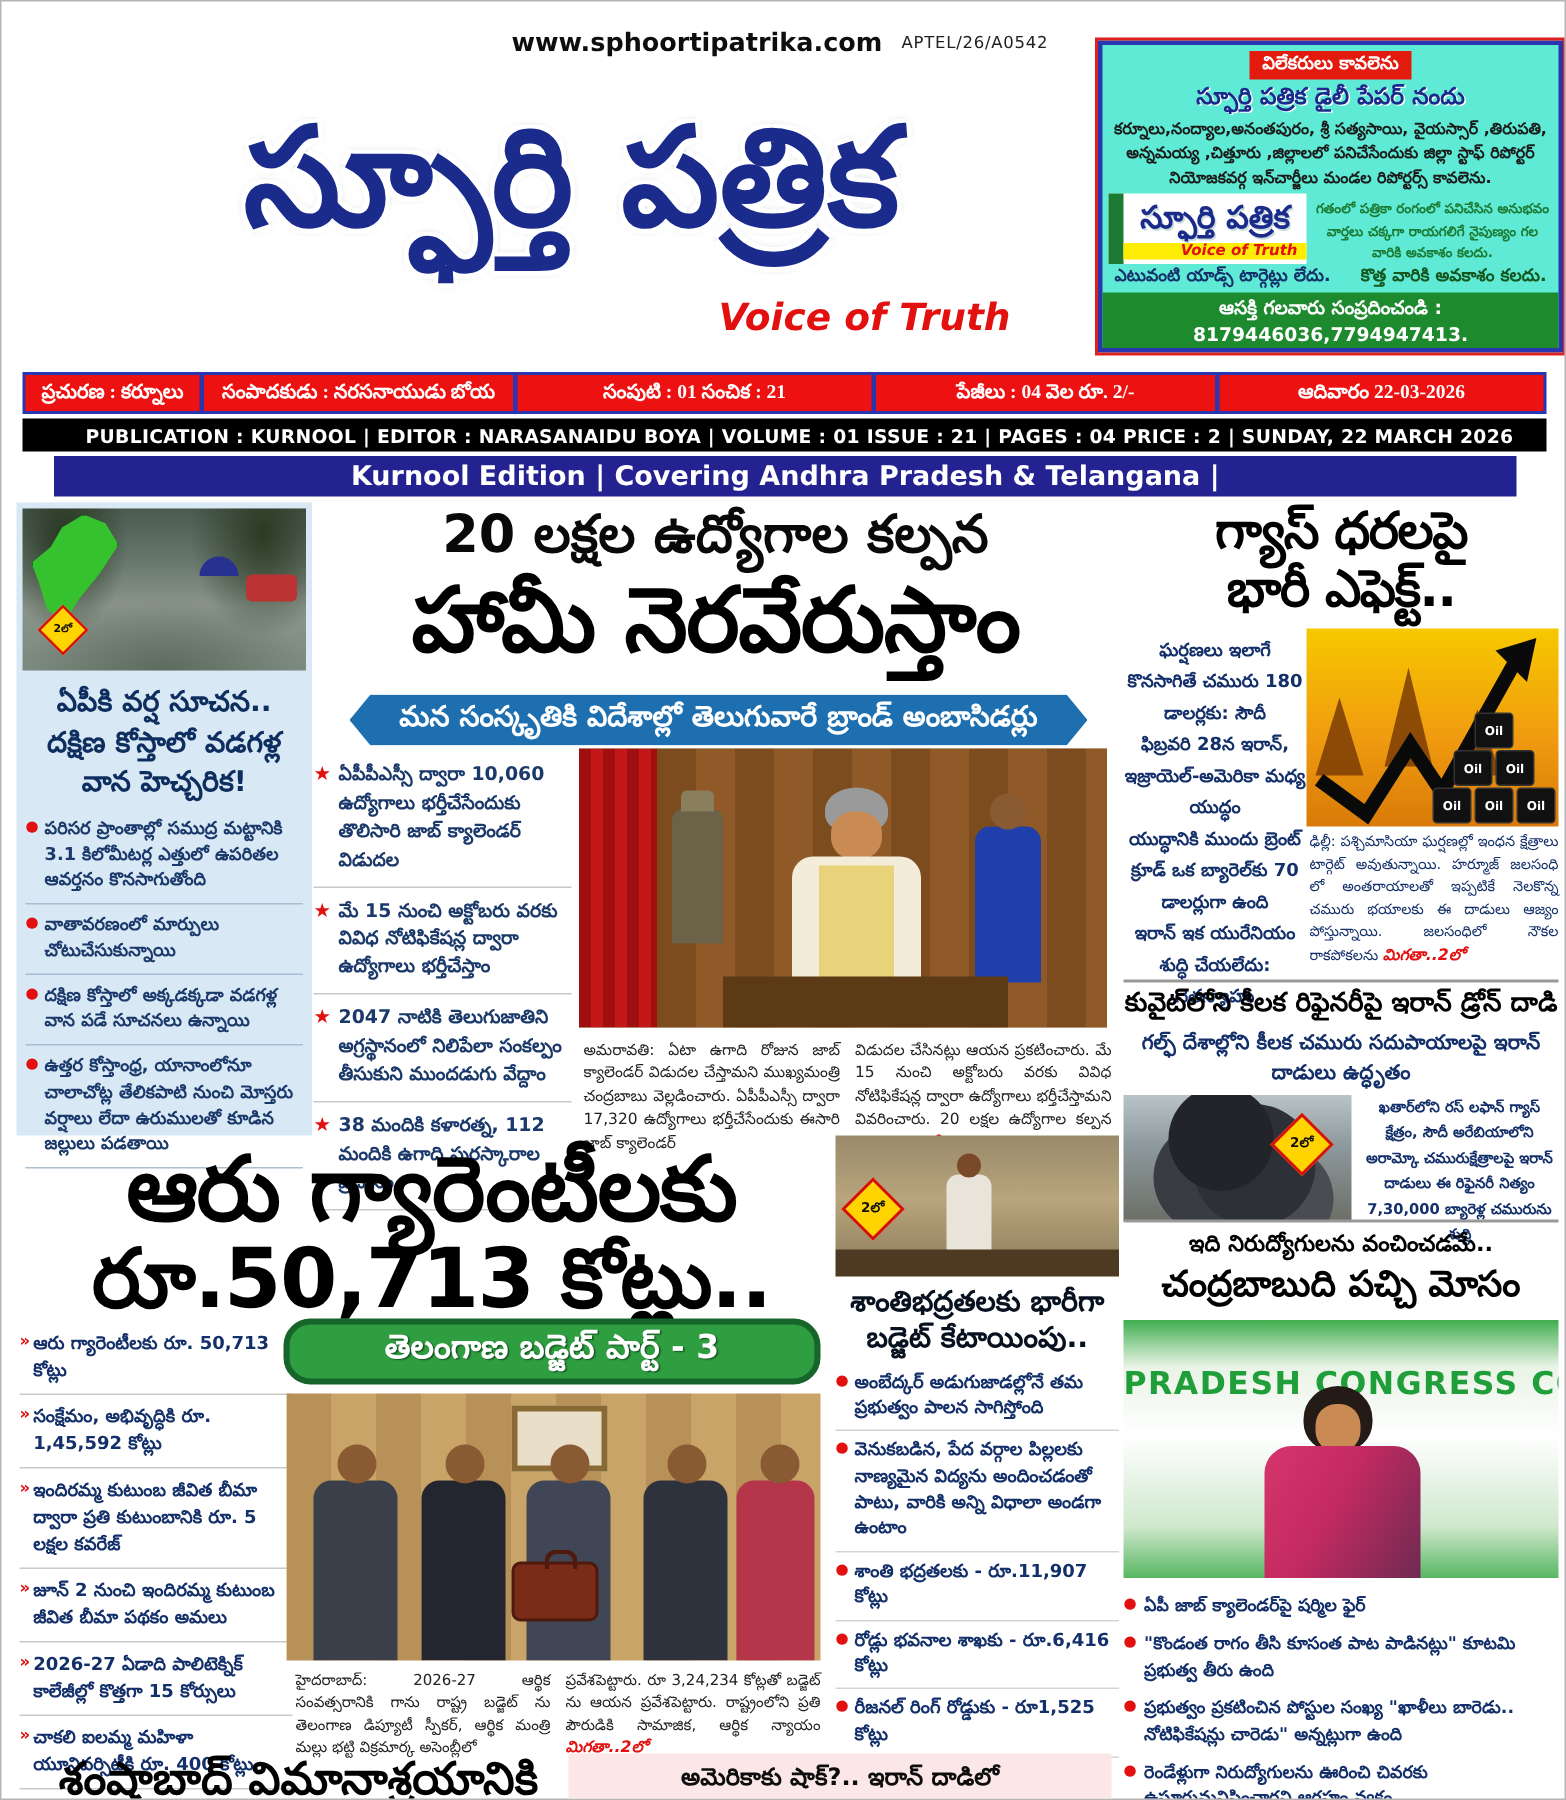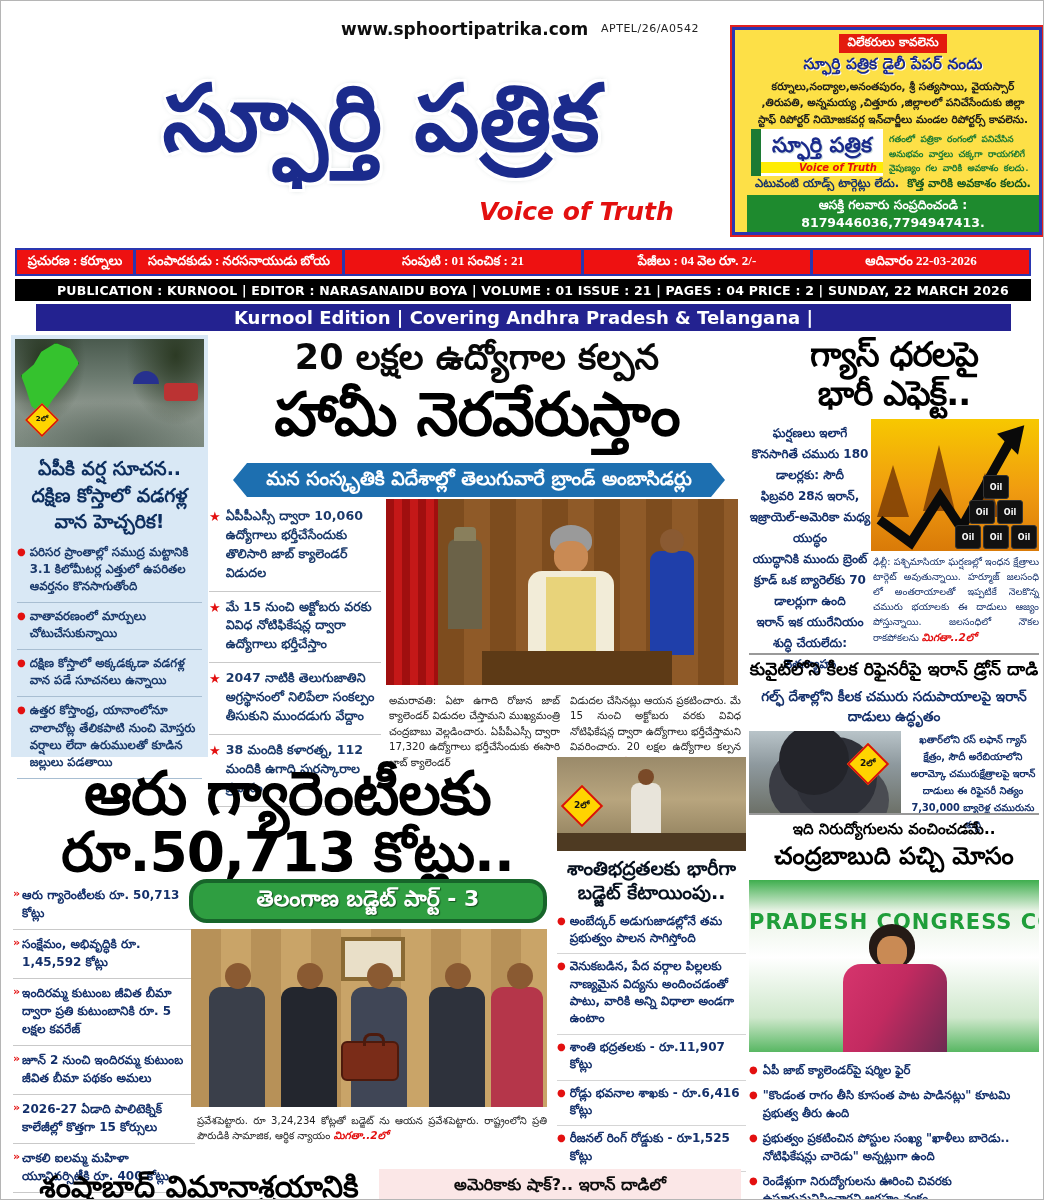--- a/index.html
+++ b/index.html
@@ -11,35 +11,35 @@
 
   
   .website { left:340px; top:18px; width:240px; font-weight:bold; font-size:17px; color:#0e0e0e; }
   .aptel   { left:600px; top:21px; font-size:11px; color:#222; letter-spacing:.5px; }
   .logo-te { left:40px; top:30px; width:680px; height:175px; display:flex; align-items:center; justify-content:center;
              font-size:92px; font-weight:bold; color:#1b2b8c; line-height:1;
              text-shadow:-3px -3px 0 #fff,3px -3px 0 #fff,-3px 3px 0 #fff,3px 3px 0 #fff,0 0 6px #9aa; }
   .voice   { left:478px; top:196px; width:230px; font-size:25px; font-weight:bold; font-style:italic; color:#e31010; }
 
   
-  .adbox { left:731px; top:26px; width:310px; height:208px; background:#fde047;
-           border:3px solid #2a36b0; outline:2px solid #e02020; display:flex; flex-direction:column;padding-left:12px; }
+  .adbox { left:731px; top:26px; width:310px; height:208px; background:#5eead4;
+           border:3px solid #2a36b0; outline:2px solid #e02020; display:flex; flex-direction:column; }
   .ad-badge { margin:4px auto 0; background:#e31b0e; color:#fff; font-weight:bold; font-size:12px; padding:1px 8px; }
   .ad-title { text-align:center; color:#1b2b8c; font-weight:bold; font-size:15.5px; margin-top:2px;
               text-shadow:1px 1px 0 #fff; }
   .ad-body  { text-align:center; font-size:10.6px; font-weight:bold; color:#1a1a1a; line-height:1.55;
               padding:2px 6px 0; }
   .ad-mid { display:flex; margin-top:2px; flex:1; }
   .ad-logo { width:132px; background:#fff; border-left:10px solid #1c7a33; margin-left:4px;
              display:flex; flex-direction:column; justify-content:center; align-items:center; }
   .ad-logo-te { color:#1b2b8c; font-weight:bold; font-size:21px; text-shadow:1px 1px 0 #cdd; }
   .ad-logo-voice { color:#e31010; font-weight:bold; font-style:italic; font-size:10px; background:#ffec04;
                    width:100%; text-align:right; padding-right:6px; }
   .ad-side { flex:1; color:#1c7a33; font-weight:bold; font-size:9px; line-height:1.6;
-             padding:4px 6px 0;font-family:Liberation Mono, monospace; }
+             text-align:center; padding:4px 6px 0; }
   .ad-notes { display:flex; justify-content:space-between; padding:0 8px 2px; font-size:11.5px; font-weight:bold; }
   .ad-note-l { color:#14306b; }
   .ad-note-r { color:#14561e; }
   .ad-contact { background:#1e8a2e; color:#fff; font-weight:bold; font-size:12.5px; text-align:center; padding:2px 0; }
 
   
   .redbar { left:14px; top:247px; width:1016px; height:28px; background:#2a36b0; display:flex; gap:3px; padding:2px;font-family:Liberation Serif, serif; }
   .redseg { background:#ee1111; color:#fff; font-weight:bold; font-size:13px; display:flex;
             align-items:center; justify-content:center; white-space:nowrap; padding:0 8px; }
   .blackbar { left:14px; top:278px; width:1016px; height:22px; background:#000; color:#fff;
@@ -444,20 +444,21 @@
     <div class="frame"></div>
     <div class="p-man p1"></div>
     <div class="p-man p2"></div>
     <div class="p-man p3"></div>
     <div class="p-man p4"></div>
     <div class="p-man p5"></div>
     <div class="brief"></div>
   </div>
 
   <div class="abs bud-cap">
+    <div class="col">హైదరాబాద్: 2026-27 ఆర్థిక సంవత్సరానికి గాను రాష్ట్ర బడ్జెట్ ను తెలంగాణ డిప్యూటీ స్పీకర్, ఆర్థిక మంత్రి మల్లు భట్టి విక్రమార్క అసెంబ్లీలో</div>
     <div class="col">
       <span>ప్రవేశపెట్టారు. రూ 3,24,234 కోట్లతో బడ్జెట్ ను ఆయన ప్రవేశపెట్టారు. రాష్ట్రంలోని ప్రతి పౌరుడికి సామాజిక, ఆర్థిక న్యాయం</span>
       <span class="cont">మిగతా..2లో</span>
     </div>
   </div>
 
   <div class="abs assembly">
     <div class="as-photo">
       <div class="fig"></div>
       <div class="bench"></div>

